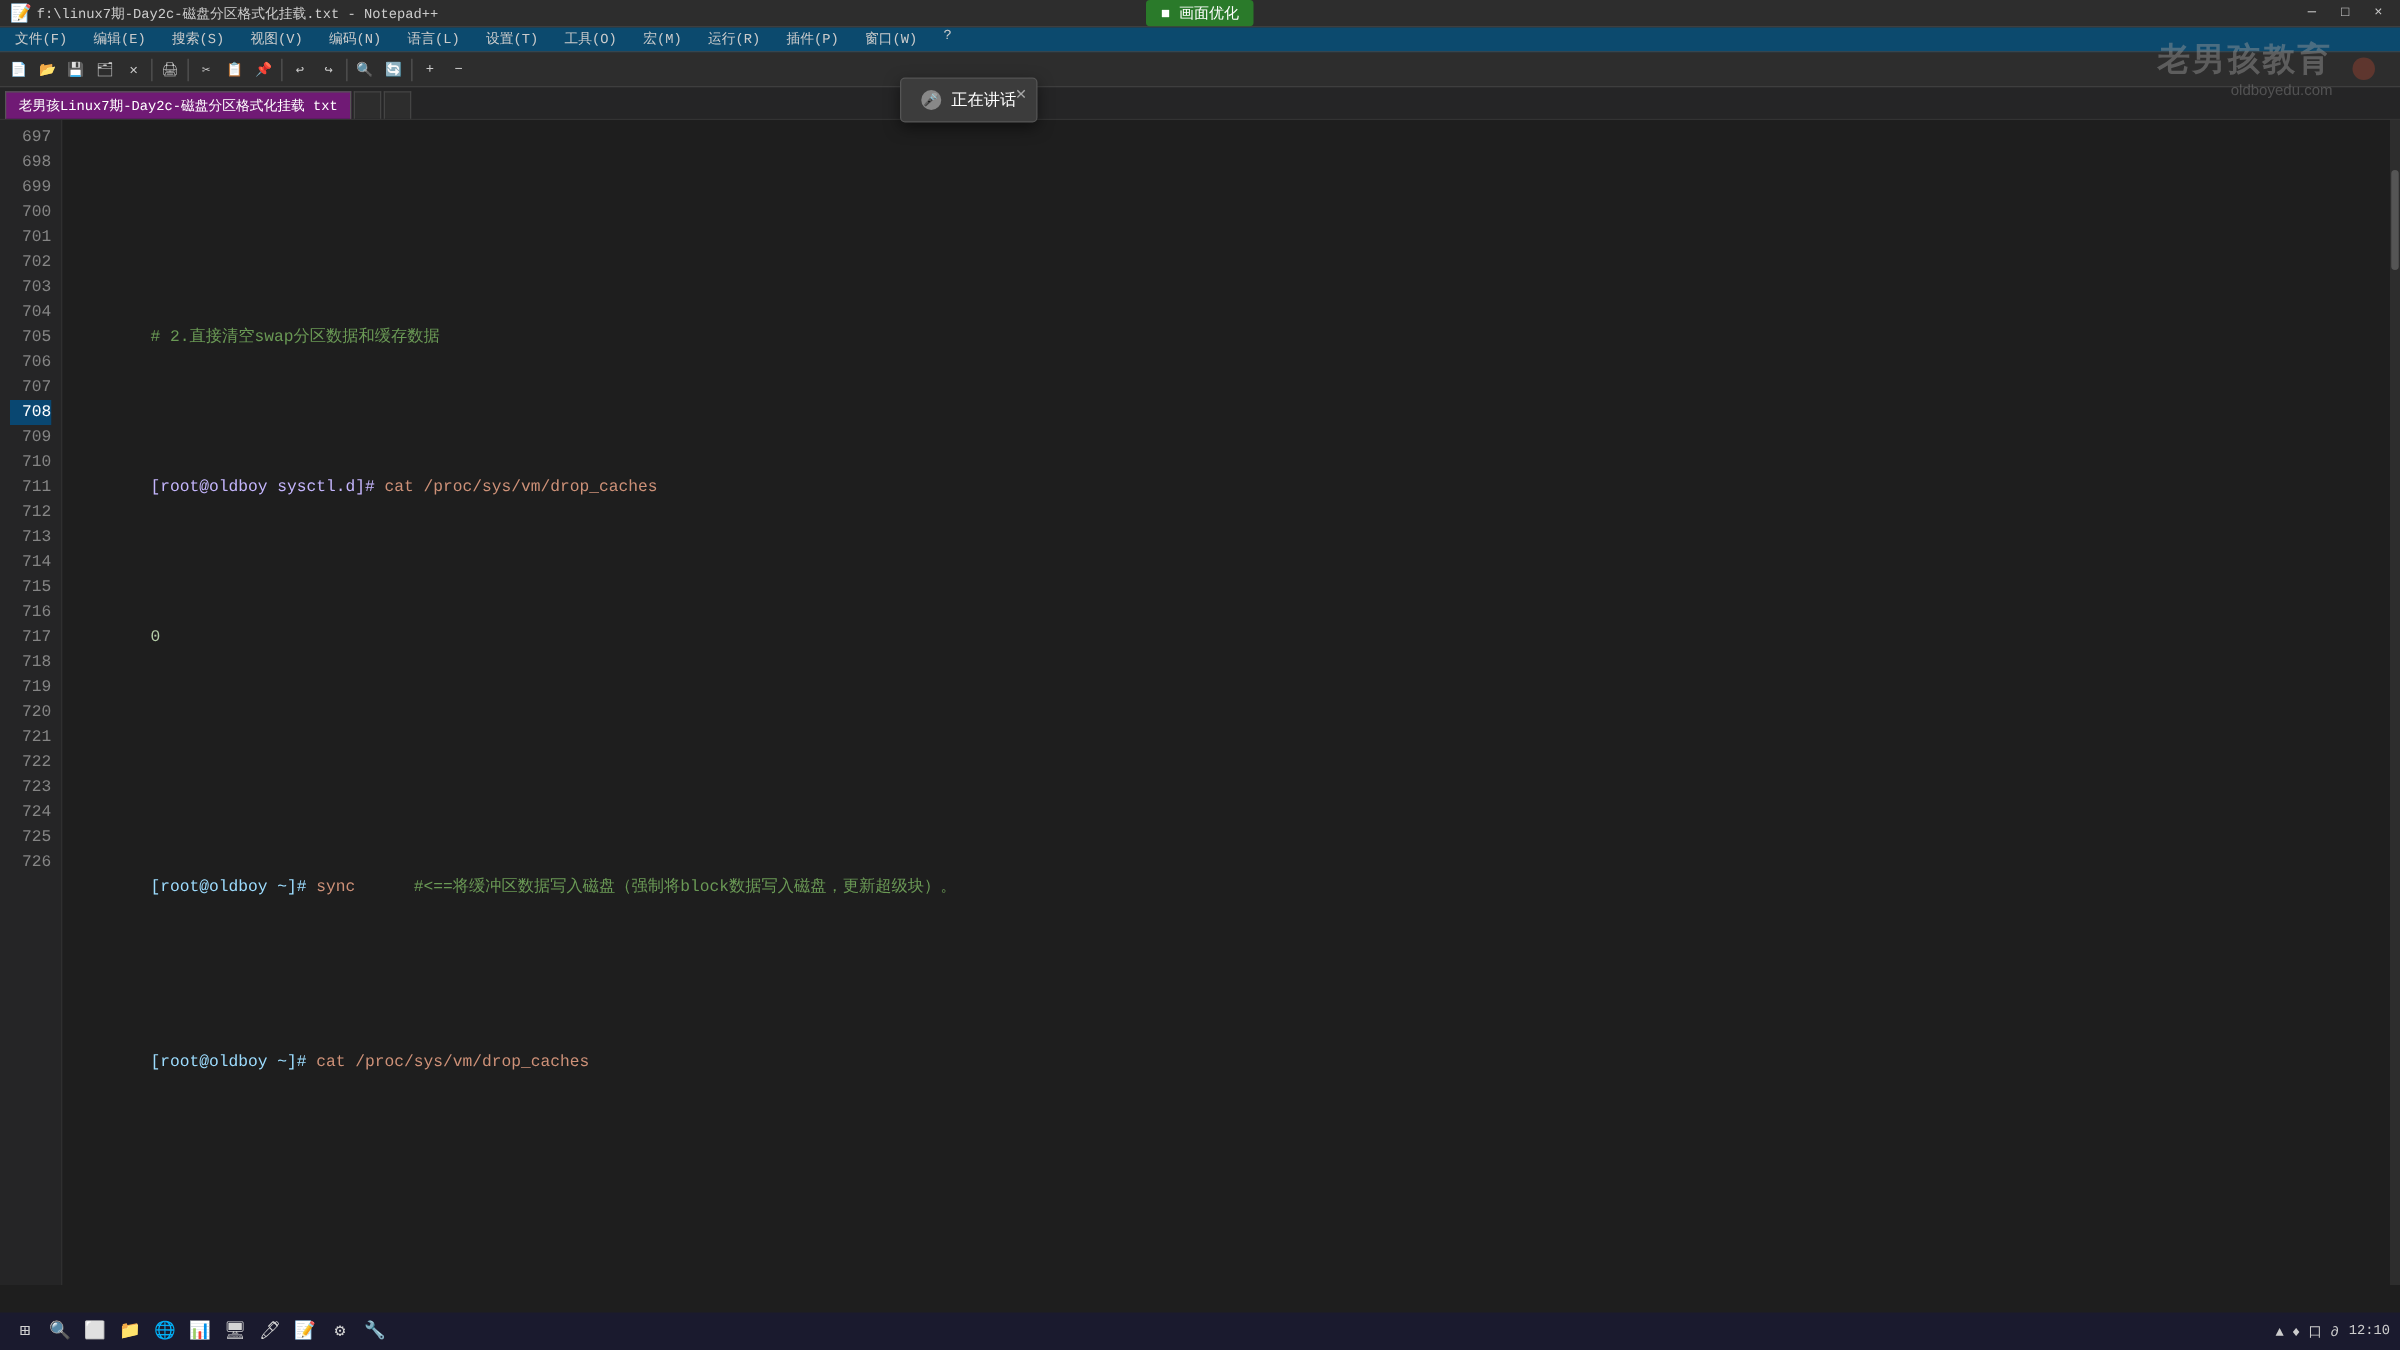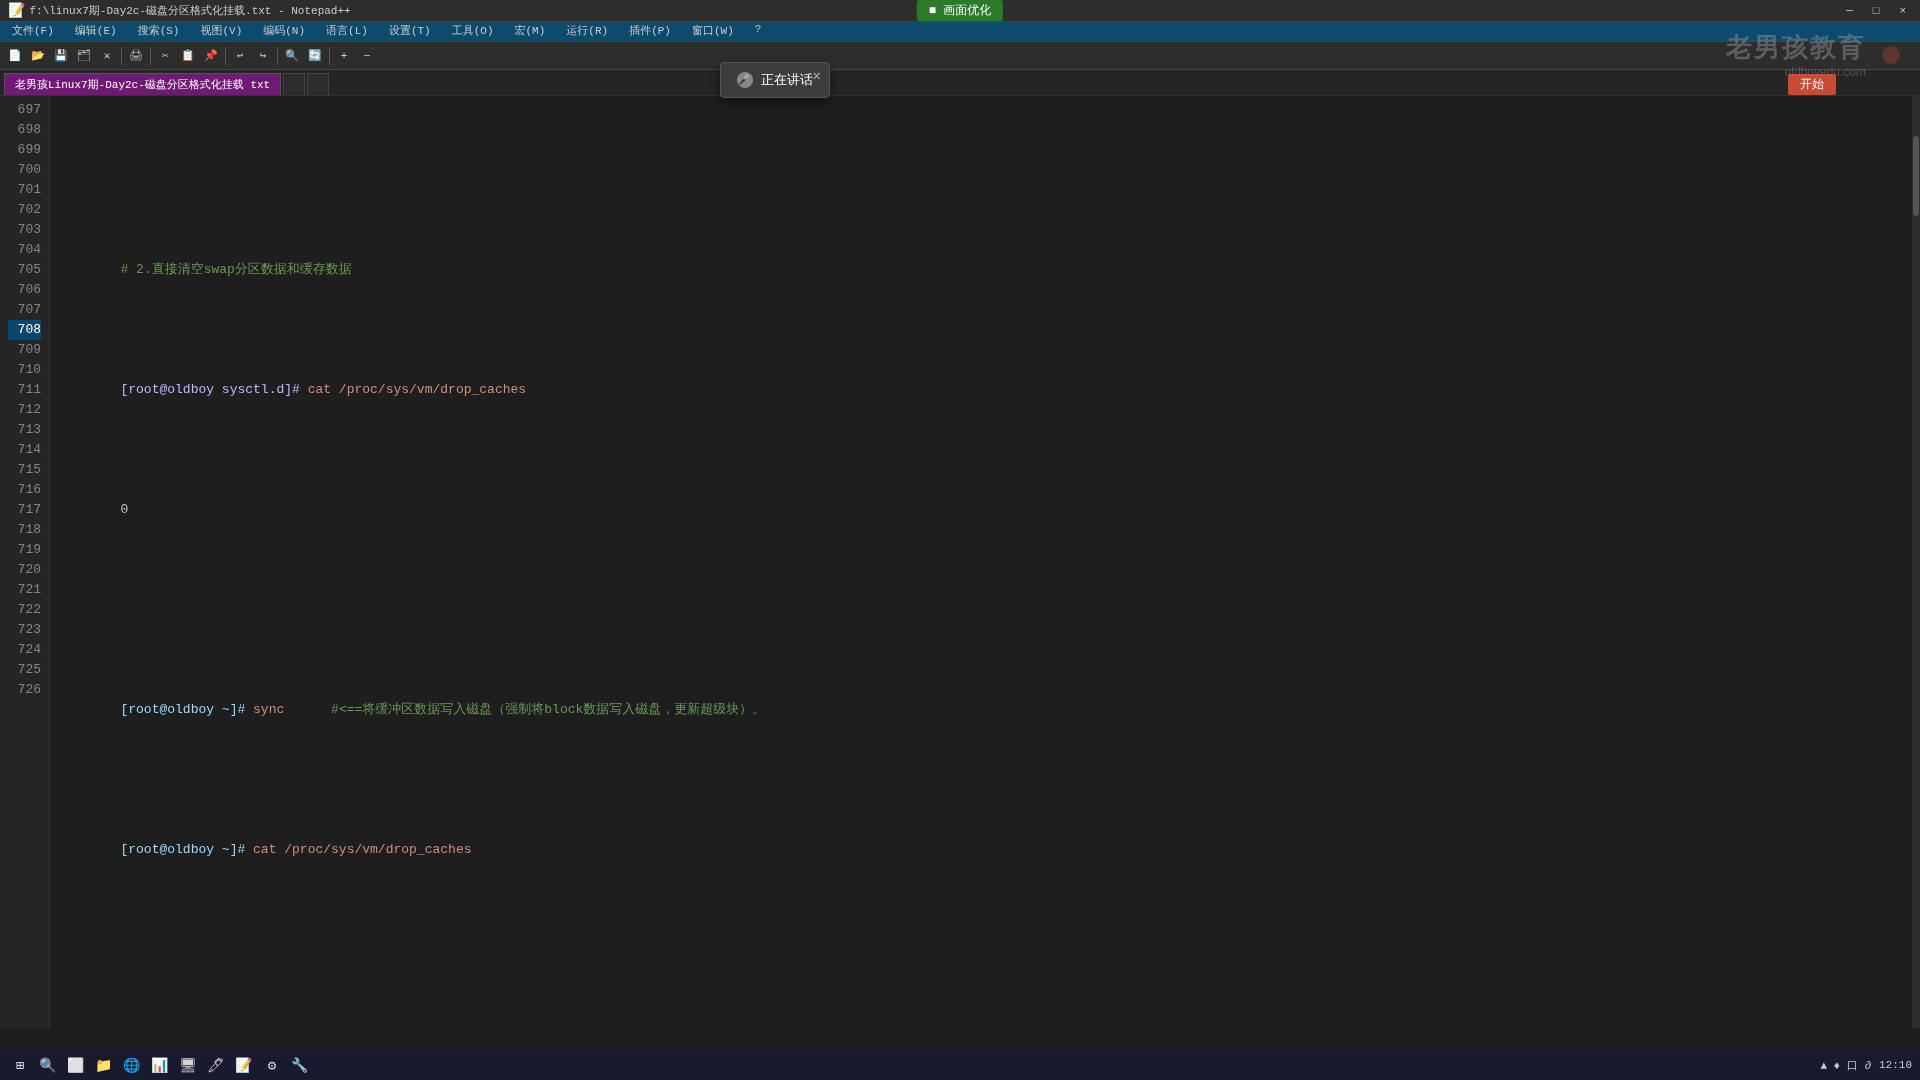--- a/index.html
+++ b/index.html
@@ -327,23 +327,20 @@
 
   <div class="tab-bar">
     <div class="tab active">
       <span style="font-size:11px;">老男孩Linux7期-Day2c-磁盘分区格式化挂载  txt</span>
     </div>
     <div class="tab">
       <span style="font-size:11px; color:#888;">                 </span>
     </div>
     <div class="tab">
       <span style="font-size:11px; color:#888;">           </span>
-    </div>
-    <div style="flex:1; display:flex; align-items:center; justify-content:flex-end; padding-right: 80px;">
-      <button style="background:#c84b31; color:#fff; border:none; padding:2px 12px; font-size:12px; cursor:pointer; border-radius:2px;">开始</button>
     </div>
   </div>
 
   <div class="dialog-overlay" style="top:62px; left:720px; transform:none;">
     <div class="dialog-mic">🎤</div>
     <span style="font-size:13px;">正在讲话</span>
     <span class="dialog-close">✕</span>
   </div>
 
   <div class="watermark" style="top:30px; right:20px; opacity:0.45; text-align:right; position:absolute;">

